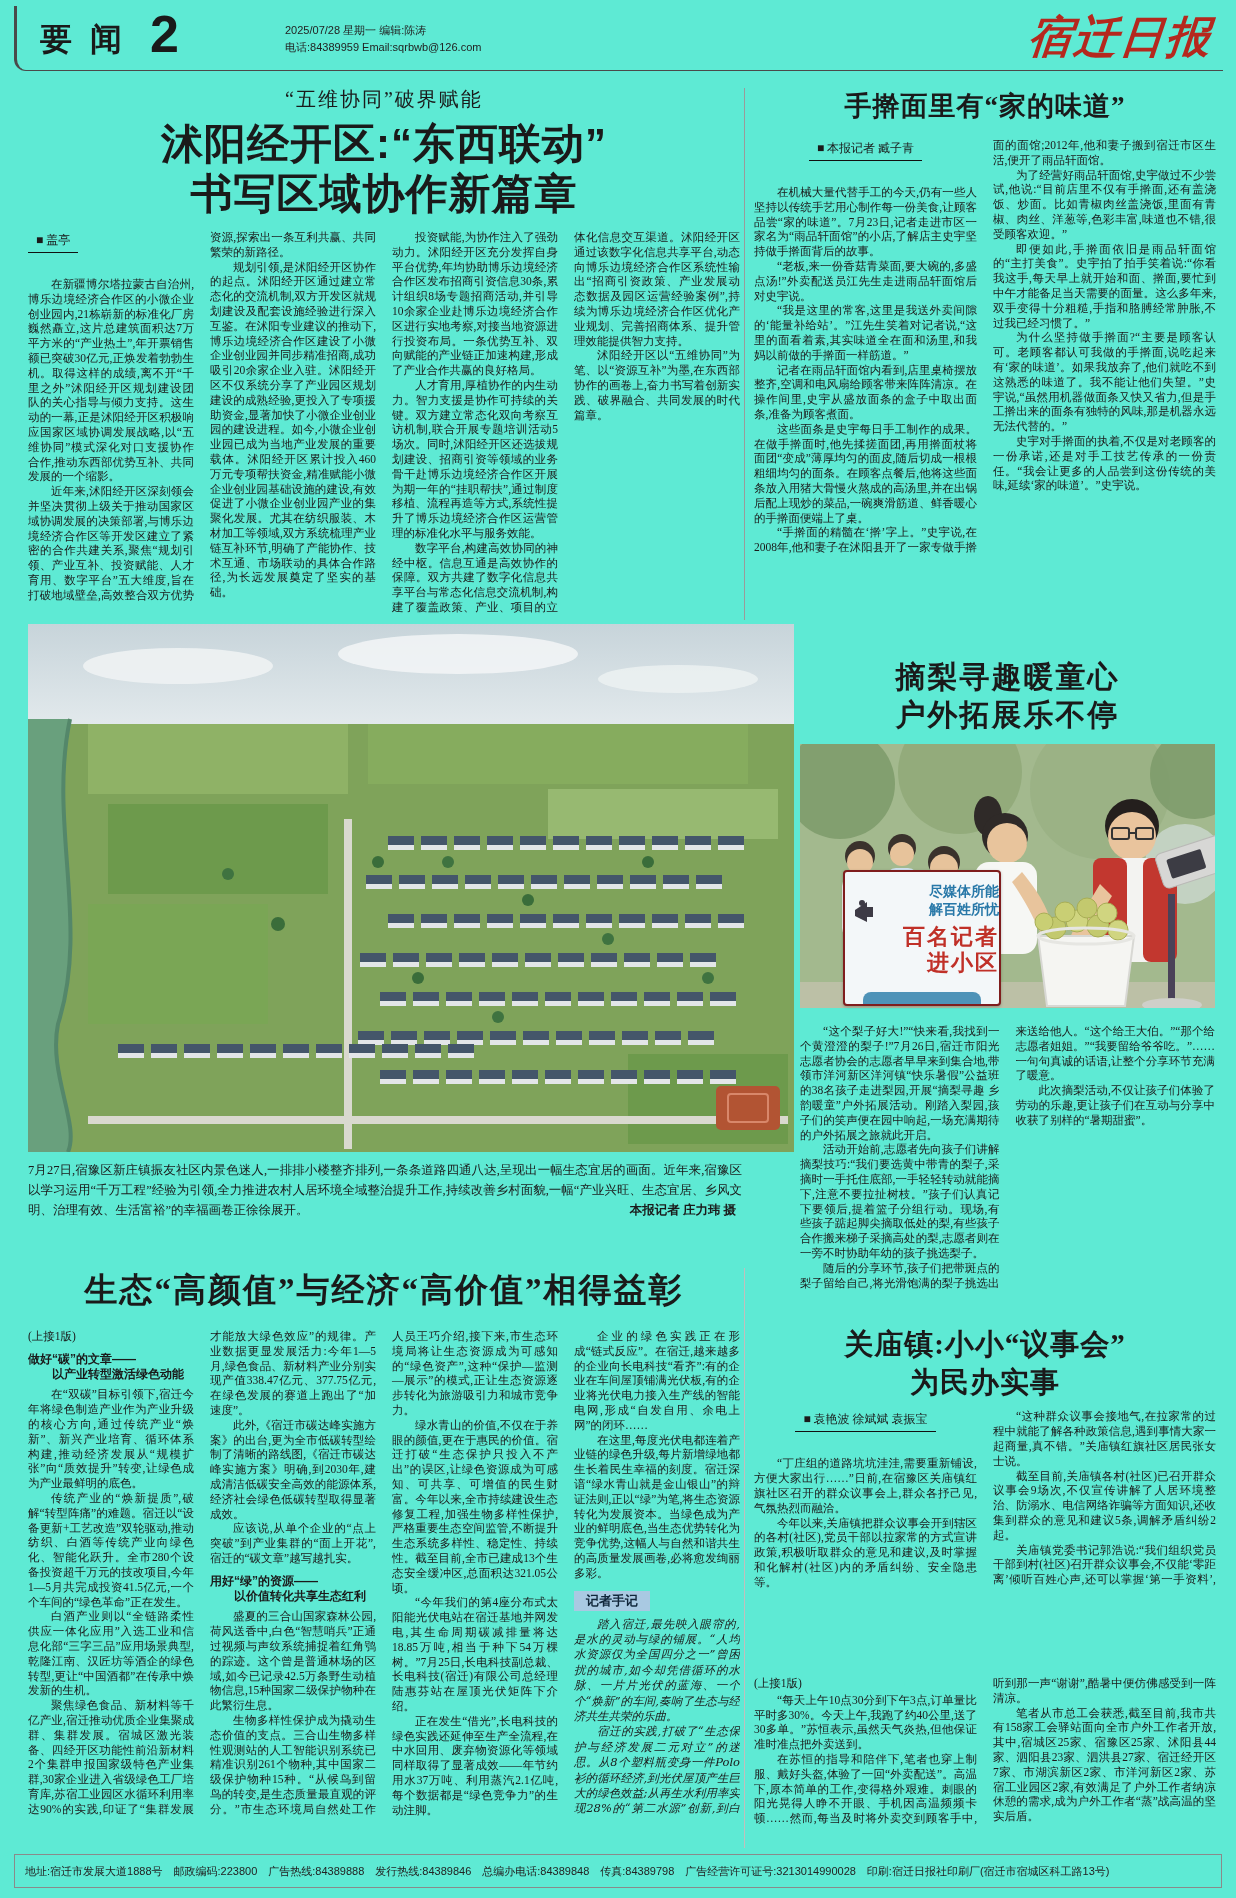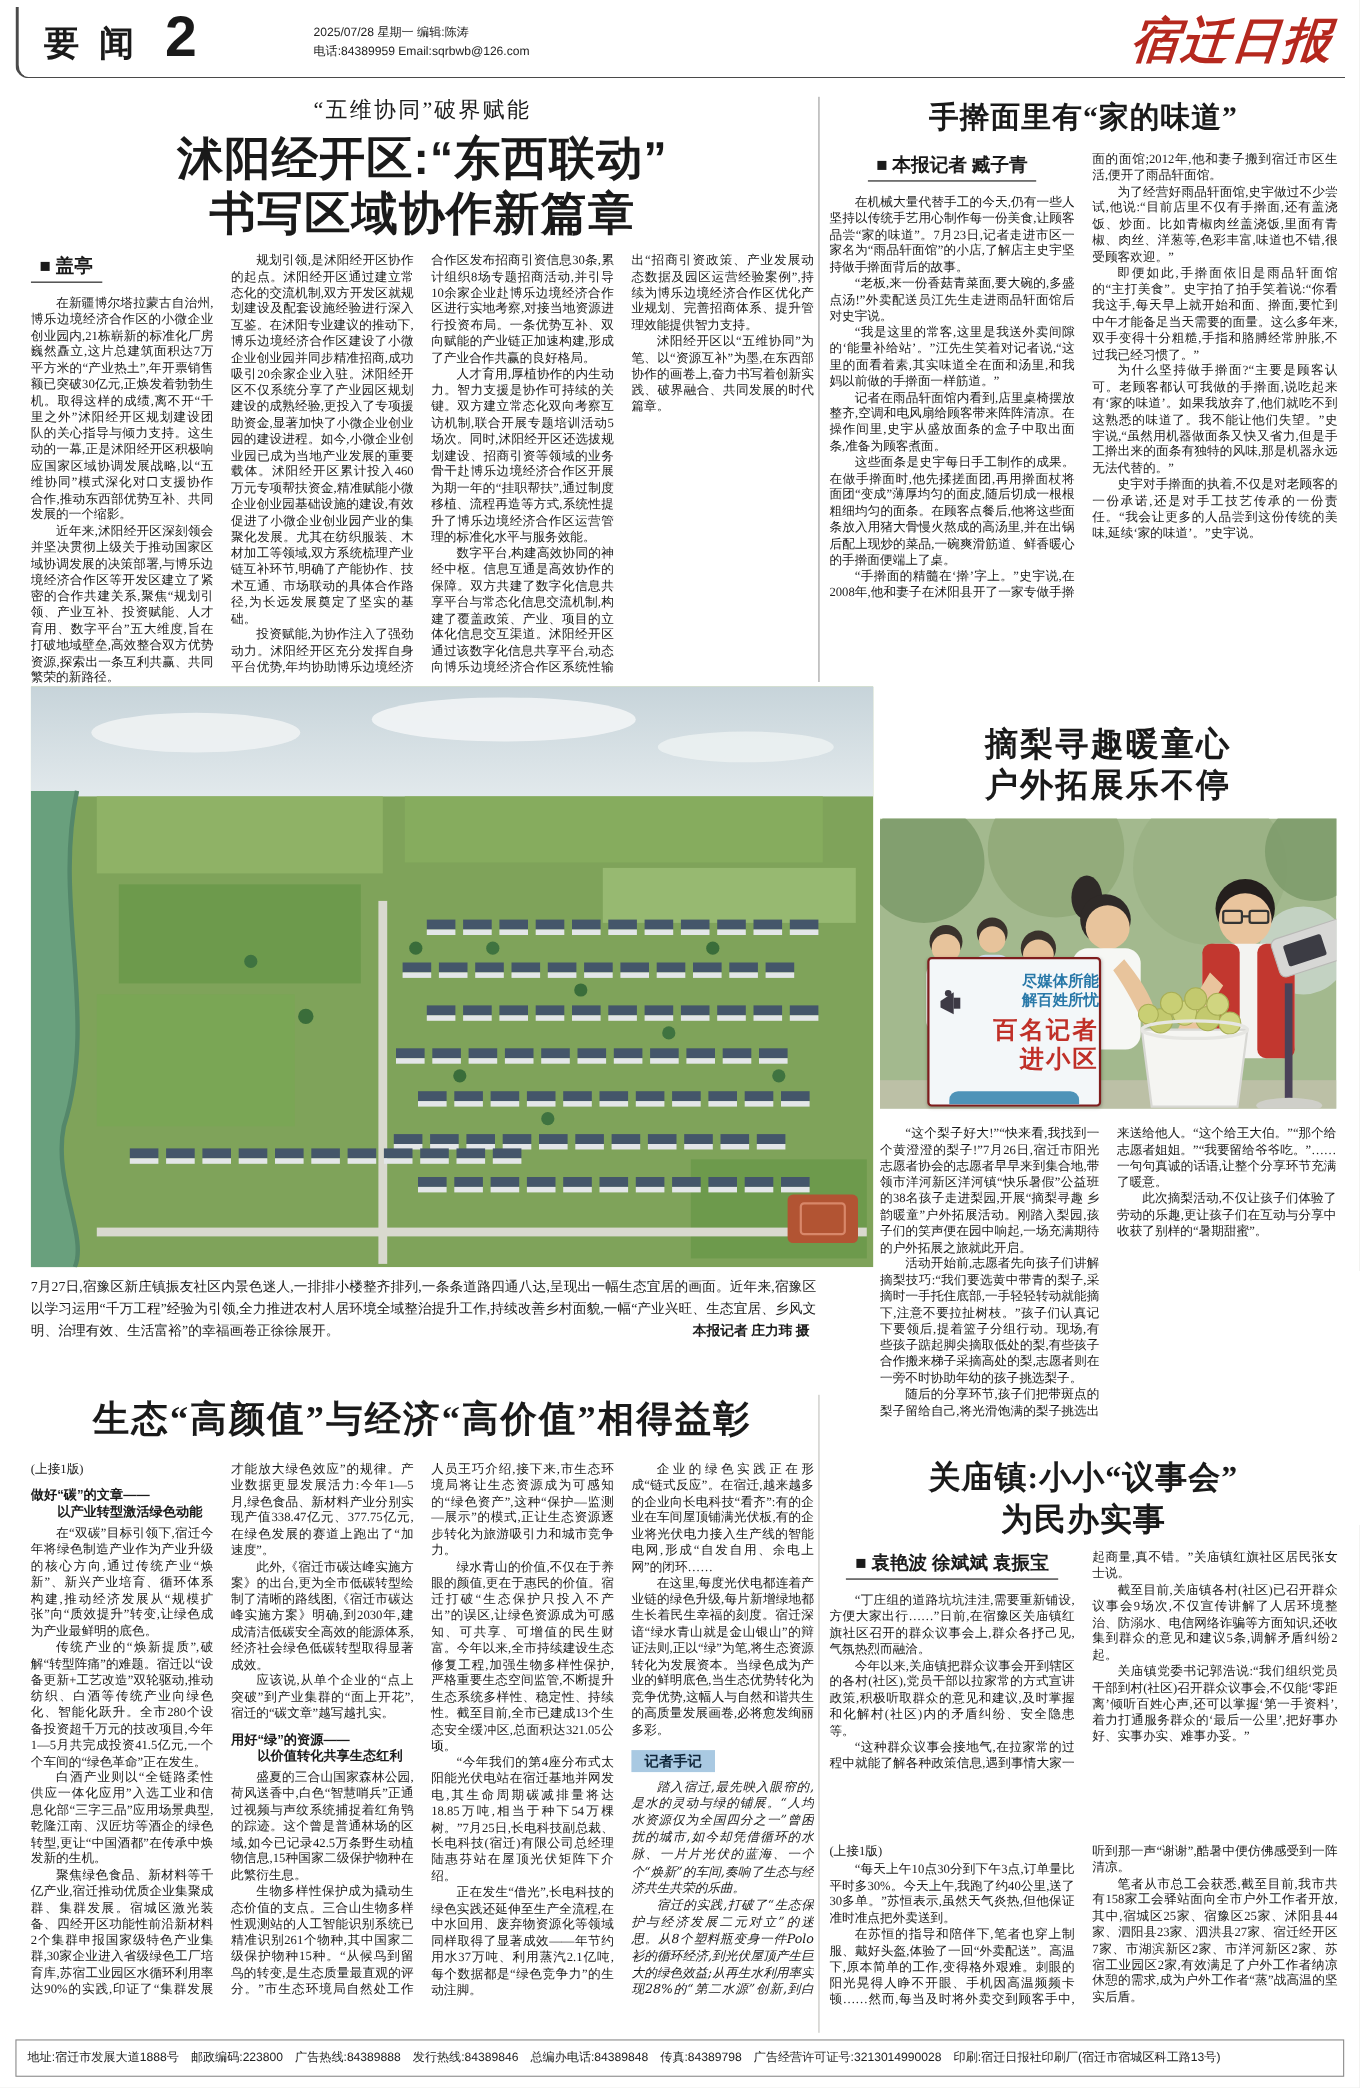--- a/index.html
+++ b/index.html
@@ -1,36 +1,36 @@
 <!DOCTYPE html>
 <html><head>
 <meta charset="utf-8">
 <style>
   html,body{margin:0;padding:0;background:#e8e8e4;}
-  .page{position:relative;width:1236px;height:1898px;margin:0 auto;background:#ffffff;
+  .page{position:relative;width:1236px;height:1898px;margin:0 auto;background:#5eead4;
         font-family:"Liberation Serif",serif;color:#1a1a1a;overflow:hidden;}
   
   .header-frame{position:absolute;left:14px;top:6px;width:1206px;height:64px;
     border-left:3px solid #4a4a4a;border-bottom:1px solid #4a4a4a;border-bottom-left-radius:12px;}
   .sec-name{position:absolute;left:40px;top:18px;font-size:32px;font-weight:bold;letter-spacing:18px;
     font-family:"Liberation Serif",serif;}
   .page-num{position:absolute;left:150px;top:4px;font-size:52px;font-weight:bold;
     font-family:"Liberation Sans",sans-serif;}
   .hdr-meta{position:absolute;left:285px;top:22px;font-size:11px;line-height:17px;color:#222;
     font-family:"Liberation Sans",sans-serif;}
   .masthead{position:absolute;right:24px;top:8px;font-size:44px;font-weight:bold;font-style:italic;
     color:#b5281e;font-family:"DejaVu Serif",serif;letter-spacing:2px;transform:skewX(-5deg);}
   
   .kicker{text-align:center;font-size:20px;letter-spacing:2px;}
   .headline-xl{white-space:pre-line;text-align:center;font-size:42px;line-height:1.18;font-weight:800;
     font-family:"Liberation Sans","DejaVu Sans",sans-serif;margin-top:6px;letter-spacing:1px;}
   .headline-serif{white-space:pre-line;text-align:center;font-weight:bold;
     font-family:"Liberation Serif","DejaVu Serif",serif;}
-  .byline{display:inline-block;border-bottom:1px solid #111;padding:0 8px 3px 8px;font-size:17px;
-    font-weight:bold;margin-bottom:12px;}
+  .byline{display:inline-block;border-bottom:1px solid #111;padding:0 8px 3px 8px;font-size:12px;
+    font-weight:normal;margin-bottom:24px;}
   .byline-wrap{text-align:center;}
   .byline-wrap.left{text-align:left;}
   .cols{column-gap:16px;column-fill:auto;overflow:hidden;text-align:justify;}
   .cols-2{column-count:2;}
   .cols-4{column-count:4;}
   .cols p{margin:0;text-indent:2em;font-size:11.5px;line-height:14.8px;}
   .cont-note{font-size:11.5px;line-height:14.8px;margin-bottom:2px;}
   .sub{font-weight:bold;text-indent:0 !important;white-space:pre-line;margin:8px 0 6px 0 !important;
     font-family:"Liberation Sans",sans-serif;font-size:12px !important;}
   .note{text-indent:0 !important;}

